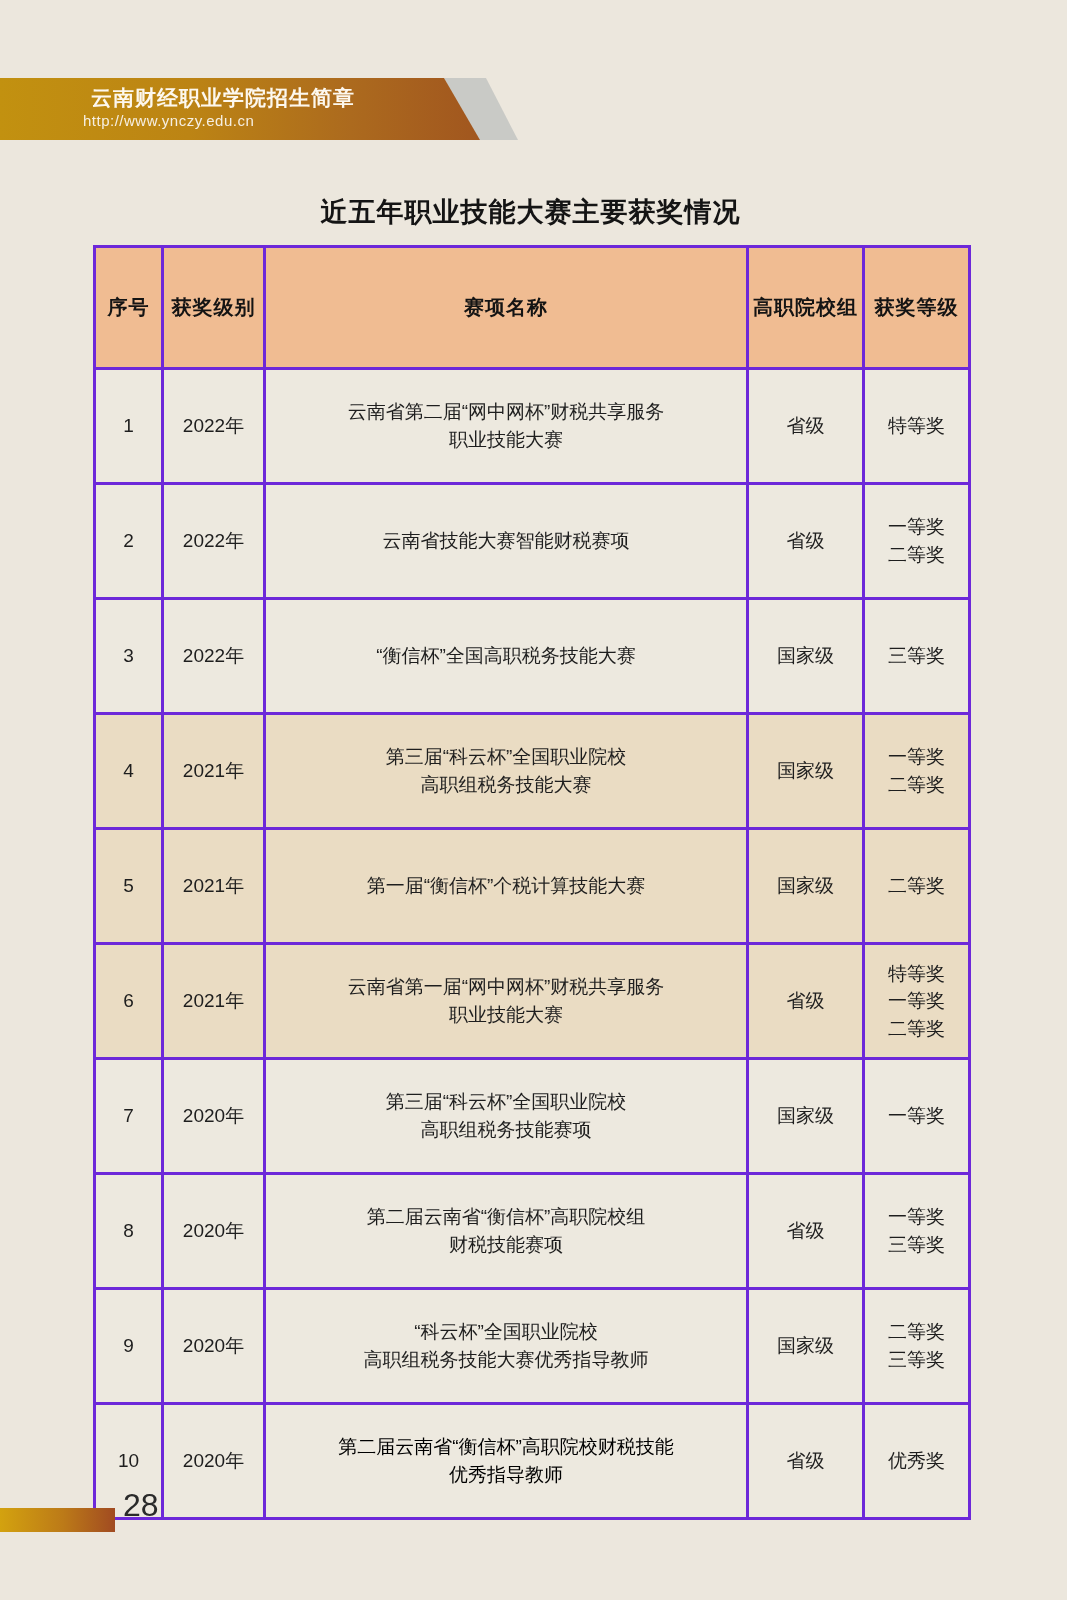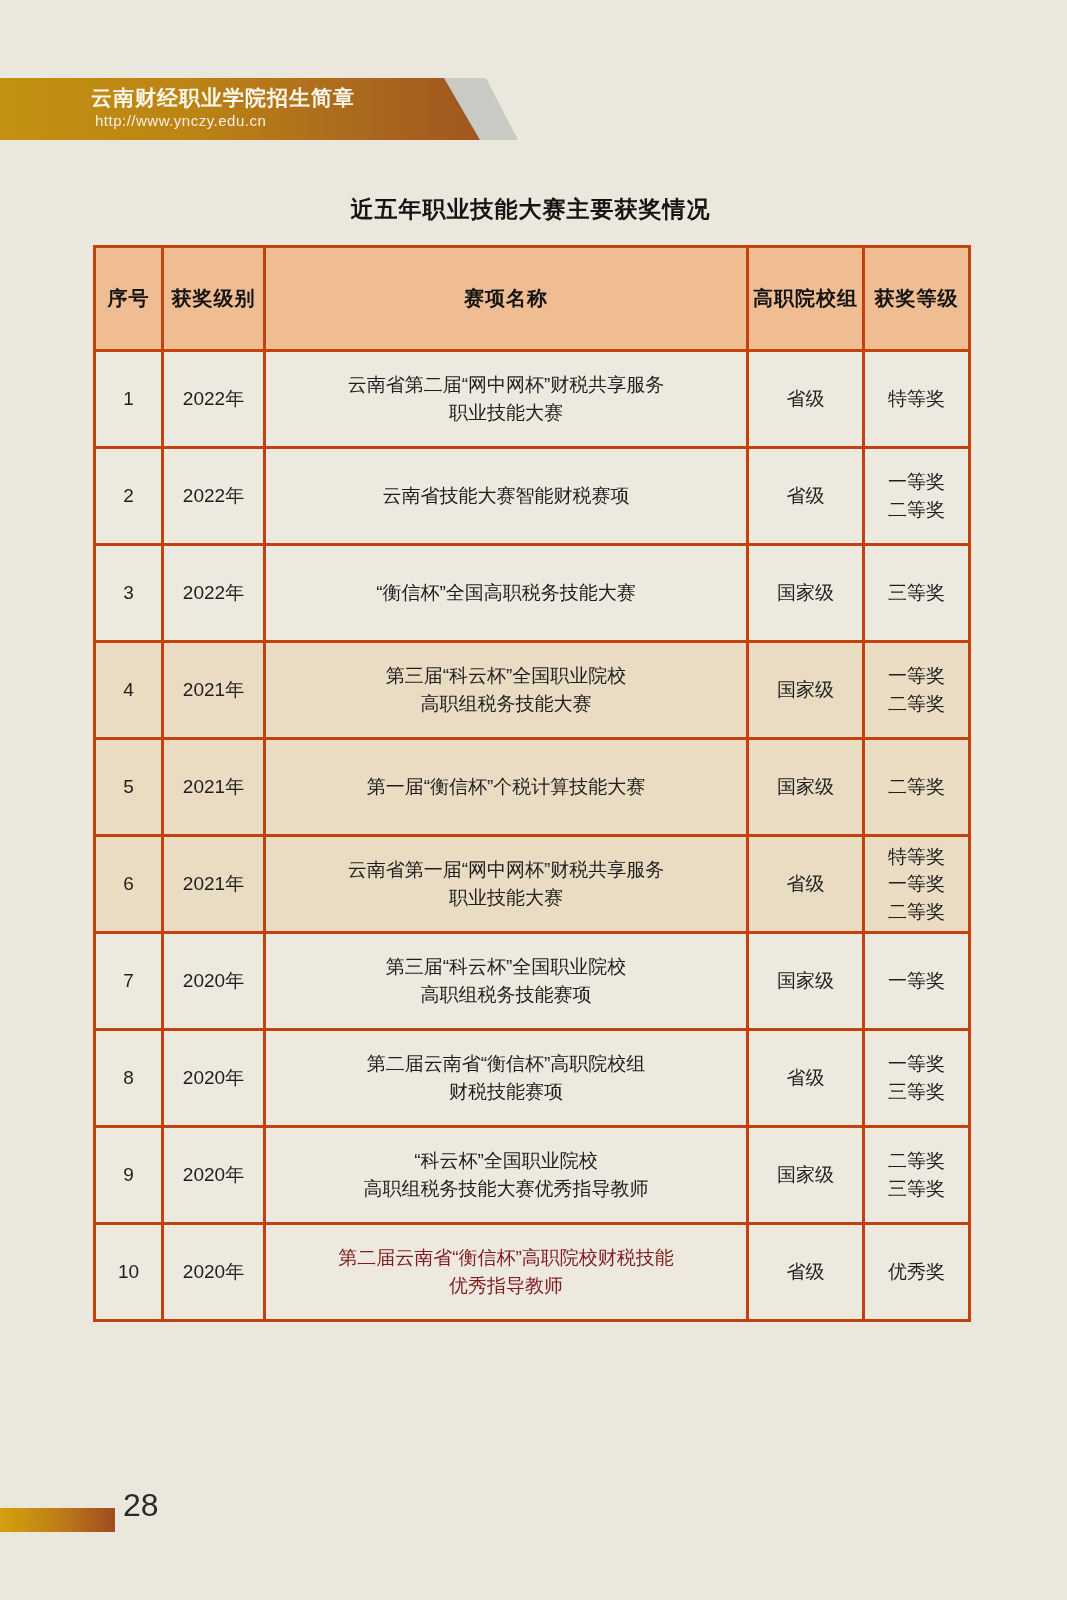--- a/index.html
+++ b/index.html
@@ -20,58 +20,58 @@
     position:absolute;left:0;top:0;width:540px;height:62px;
     background:linear-gradient(90deg,#C29110 0%,#BC8414 35%,#AC6A1E 65%,#9C4D1F 100%);
     clip-path:polygon(0 0,444px 0,480px 62px,0 62px);
   }
   .banner-title{
     position:absolute;left:83px;top:6px;
     font-size:21px;font-weight:bold;color:#FDF8EE;letter-spacing:1px;margin-left:8px;
   }
   .banner-url{
     position:absolute;left:83px;top:34px;
-    font-size:15px;color:#F6EFE2;letter-spacing:0.5px;margin-left:12px;
+    font-size:15px;color:#F6EFE2;letter-spacing:0.5px;
   }
   
   .table-title{
     position:absolute;left:93px;top:194px;width:875px;
-    text-align:center;font-size:23px;font-weight:bold;color:#141414;
+    text-align:center;font-size:27px;font-weight:bold;color:#141414;
     letter-spacing:1px;
   }
   
   table.awards{
     position:absolute;left:93px;top:245px;
     border-collapse:collapse;table-layout:fixed;
     width:875px;
   }
   table.awards col.c-no{width:68px;}
   table.awards col.c-year{width:102px;}
   table.awards col.c-name{width:483px;}
   table.awards col.c-level{width:116px;}
   table.awards col.c-grade{width:106px;}
   table.awards th,table.awards td{
-    border:3px solid #c2410c;
+    border:3px solid #6d28d9;
     text-align:center;vertical-align:middle;
-    padding:2px 4px;
+    padding:11px 4px;
     background:#EDE9DF;
   }
   table.awards th{
     height:97px;
     background:#F0BC92;
     font-size:20px;font-weight:bold;color:#141414;
     letter-spacing:1px;
   }
   table.awards td{
     height:90px;
     font-size:19px;color:#1e1e1e;
     line-height:1.45;
   }
   tr.highlight td{background:#EADCC3;}
-  td.name-cell.muted{color:#7f1d1d;}
+  td.name-cell.muted{color:#000000;}
   .award-line{display:block;}
   
   .footer-bar{
     position:absolute;left:0;top:1508px;width:115px;height:24px;
     background:linear-gradient(90deg,#D3A20F 0%,#BC7A18 55%,#A14B21 100%);
   }
   .page-number{
     position:absolute;left:123px;top:1487px;
     font-size:32px;color:#2a2a2a;
   }

